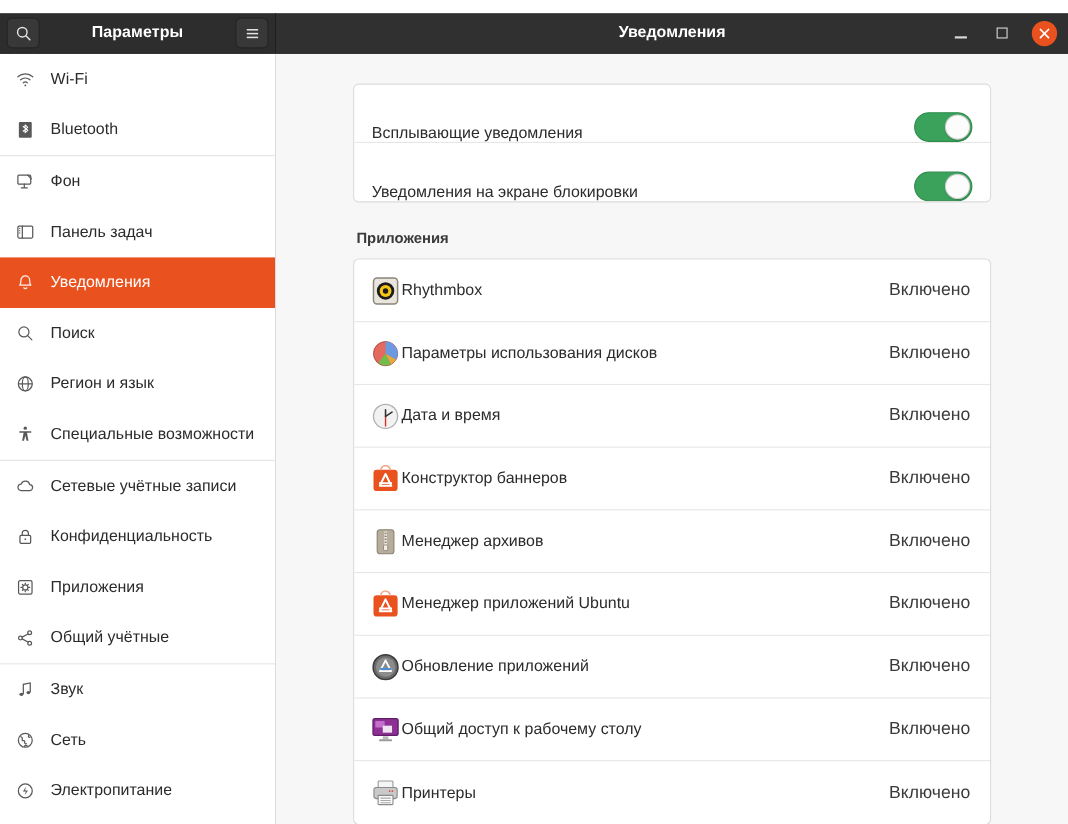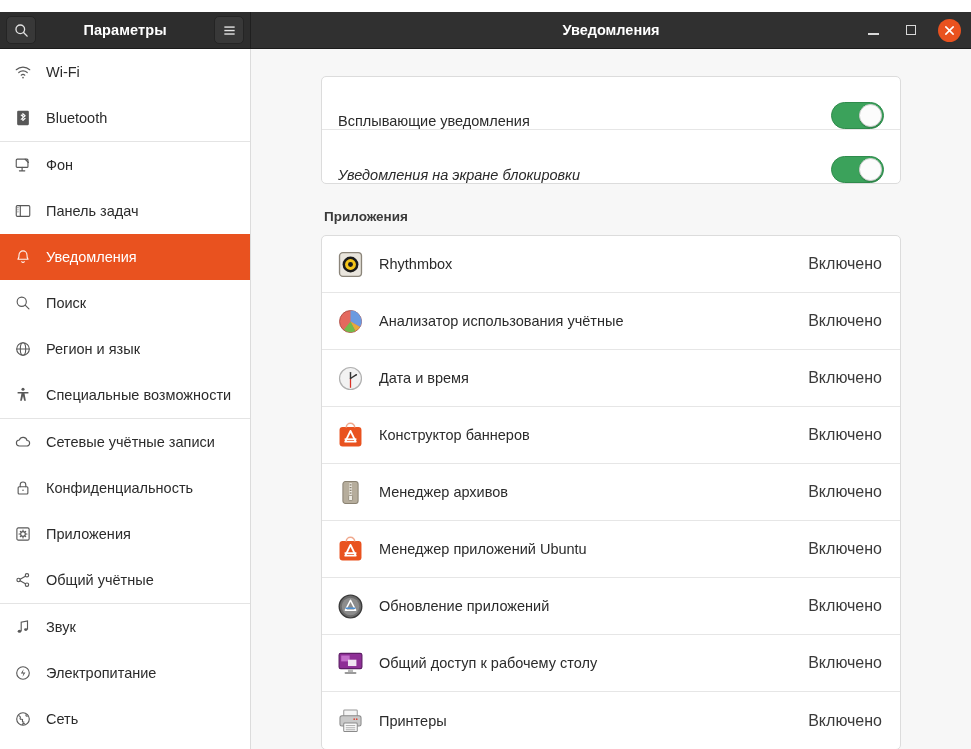--- a/index.html
+++ b/index.html
@@ -200,21 +200,21 @@
   }
 
   .switch-row {
     height: 53px;
     display: flex;
     align-items: flex-end;
     padding: 0 16px;
     border-bottom: 1px solid #e6e6e6;
     cursor: pointer;
   }
-  .switch-row:last-child { border-bottom: none; font-style: italic; }
+  .switch-row:last-child { border-bottom: none; }
 
   .switch-label {
     font-size: 14.5px;
     color: #2b2b2b;
   }
 
   .switch {
     margin-left: auto;
     width: 53px;
     height: 27px;
@@ -244,21 +244,20 @@
     margin: 25px 0 11px 3px;
   }
 
   .app-row {
     height: 57px;
     display: flex;
     align-items: center;
     padding: 0 18px 0 13px;
     border-bottom: 1px solid #e6e6e6;
     cursor: pointer;
-    gap: 14px;
   }
   .app-row:last-child { border-bottom: none; }
 
   .app-icon {
     width: 30px;
     height: 30px;
     min-width: 30px;
     display: flex;
     align-items: center;
     justify-content: center;
@@ -445,35 +444,35 @@
             <svg width="18" height="18" viewBox="0 0 20 20" fill="none" stroke="#4a4a4a" stroke-width="1.25">
               <path d="M8 14.4V4.6l7-1.4v9.6"></path>
               <ellipse cx="6.1" cy="14.7" rx="2" ry="1.7" fill="#4a4a4a" stroke="none"></ellipse>
               <ellipse cx="13.1" cy="12.9" rx="1.9" ry="1.6" fill="#4a4a4a" stroke="none"></ellipse>
             </svg>
           </span>
           <span class="nav-label">Звук</span>
         </div>
         <div class="nav-item">
           <span class="nav-icon">
-            <svg width="18" height="18" viewBox="0 0 20 20" fill="none" stroke="#4a4a4a" stroke-width="1.25" stroke-linecap="round" stroke-linejoin="round">
-              <circle cx="10" cy="10" r="7"></circle>
-              <path d="M10.8 5.6L7.6 10.5h2.9l-1.1 4 3.3-5h-3z" fill="#4a4a4a" stroke="none"></path>
-            </svg>
-          </span>
-          <span class="nav-label">Электропитание</span>
-        </div>
-        <div class="nav-item">
-          <span class="nav-icon">
             <svg width="18" height="18" viewBox="0 0 20 20">
               <circle cx="10" cy="10" r="7" fill="none" stroke="#4a4a4a" stroke-width="1.25"></circle>
               <path d="M5.4 6.4c1.4.5 2 1.6 1.5 2.6-.5 1 .4 1.6 1.3 1.3.9-.3 1.6.4 1.2 1.4-.4 1 .5 2.1 1.6 1.7M13.4 5.2c-.5 1.3.3 2 1.3 1.7M9.1 15.9c.7-.9 1.7-1 2.7-.6" fill="none" stroke="#4a4a4a" stroke-width="1.25" stroke-linecap="round"></path>
             </svg>
           </span>
           <span class="nav-label">Сеть</span>
+        </div>
+        <div class="nav-item">
+          <span class="nav-icon">
+            <svg width="18" height="18" viewBox="0 0 20 20" fill="none" stroke="#4a4a4a" stroke-width="1.25" stroke-linecap="round" stroke-linejoin="round">
+              <circle cx="10" cy="10" r="7"></circle>
+              <path d="M10.8 5.6L7.6 10.5h2.9l-1.1 4 3.3-5h-3z" fill="#4a4a4a" stroke="none"></path>
+            </svg>
+          </span>
+          <span class="nav-label">Электропитание</span>
         </div>
         <div class="nav-item">
           <span class="nav-icon">
             <svg width="18" height="18" viewBox="0 0 20 20" fill="none" stroke="#4a4a4a" stroke-width="1.25" stroke-linecap="round" stroke-linejoin="round">
               <rect x="6.6" y="8.6" width="10.2" height="7.6" rx="1"></rect>
               <path d="M9.2 16.2v1.2h5v-1.2"></path>
               <path d="M13.6 8.6V5.2a1.6 1.6 0 0 0-1.6-1.6H4.6A1.4 1.4 0 0 0 3.2 5v5.6a1.4 1.4 0 0 0 1.4 1.4h2"></path>
             </svg>
           </span>
           <span class="nav-label">Устройства</span>
@@ -516,21 +515,21 @@
             </div>
             <div class="app-row">
               <span class="app-icon">
                 <svg width="27" height="27" viewBox="0 0 32 32">
                   <circle cx="16" cy="16" r="13" fill="#e4695e" stroke="#a8483f" stroke-width="1"></circle>
                   <path d="M16 16 L16 3 A13 13 0 0 1 27.3 22.6 Z" fill="#6b9ae0"></path>
                   <path d="M16 16 L27.3 22.6 A13 13 0 0 1 21.8 27.4 Z" fill="#e8a93c"></path>
                   <path d="M16 16 L21.8 27.4 A13 13 0 0 1 8.2 25.8 Z" fill="#73bb4b"></path>
                 </svg>
               </span>
-              <span class="app-name">Анализатор использования учётные</span>
+              <span class="app-name">Параметры использования дисков</span>
               <span class="app-state">Включено</span>
             </div>
             <div class="app-row">
               <span class="app-icon">
                 <svg width="27" height="27" viewBox="0 0 32 32">
                   <circle cx="16" cy="16" r="13" fill="#f2f2f2" stroke="#b0b0b0" stroke-width="1.4"></circle>
                   <line x1="16" y1="16" x2="16" y2="27" stroke="#d93025" stroke-width="1.5"></line>
                   <line x1="16" y1="16" x2="16" y2="9" stroke="#333" stroke-width="1.7" stroke-linecap="round"></line>
                   <line x1="16" y1="16" x2="23" y2="11.5" stroke="#333" stroke-width="1.7" stroke-linecap="round"></line>
                 </svg>

